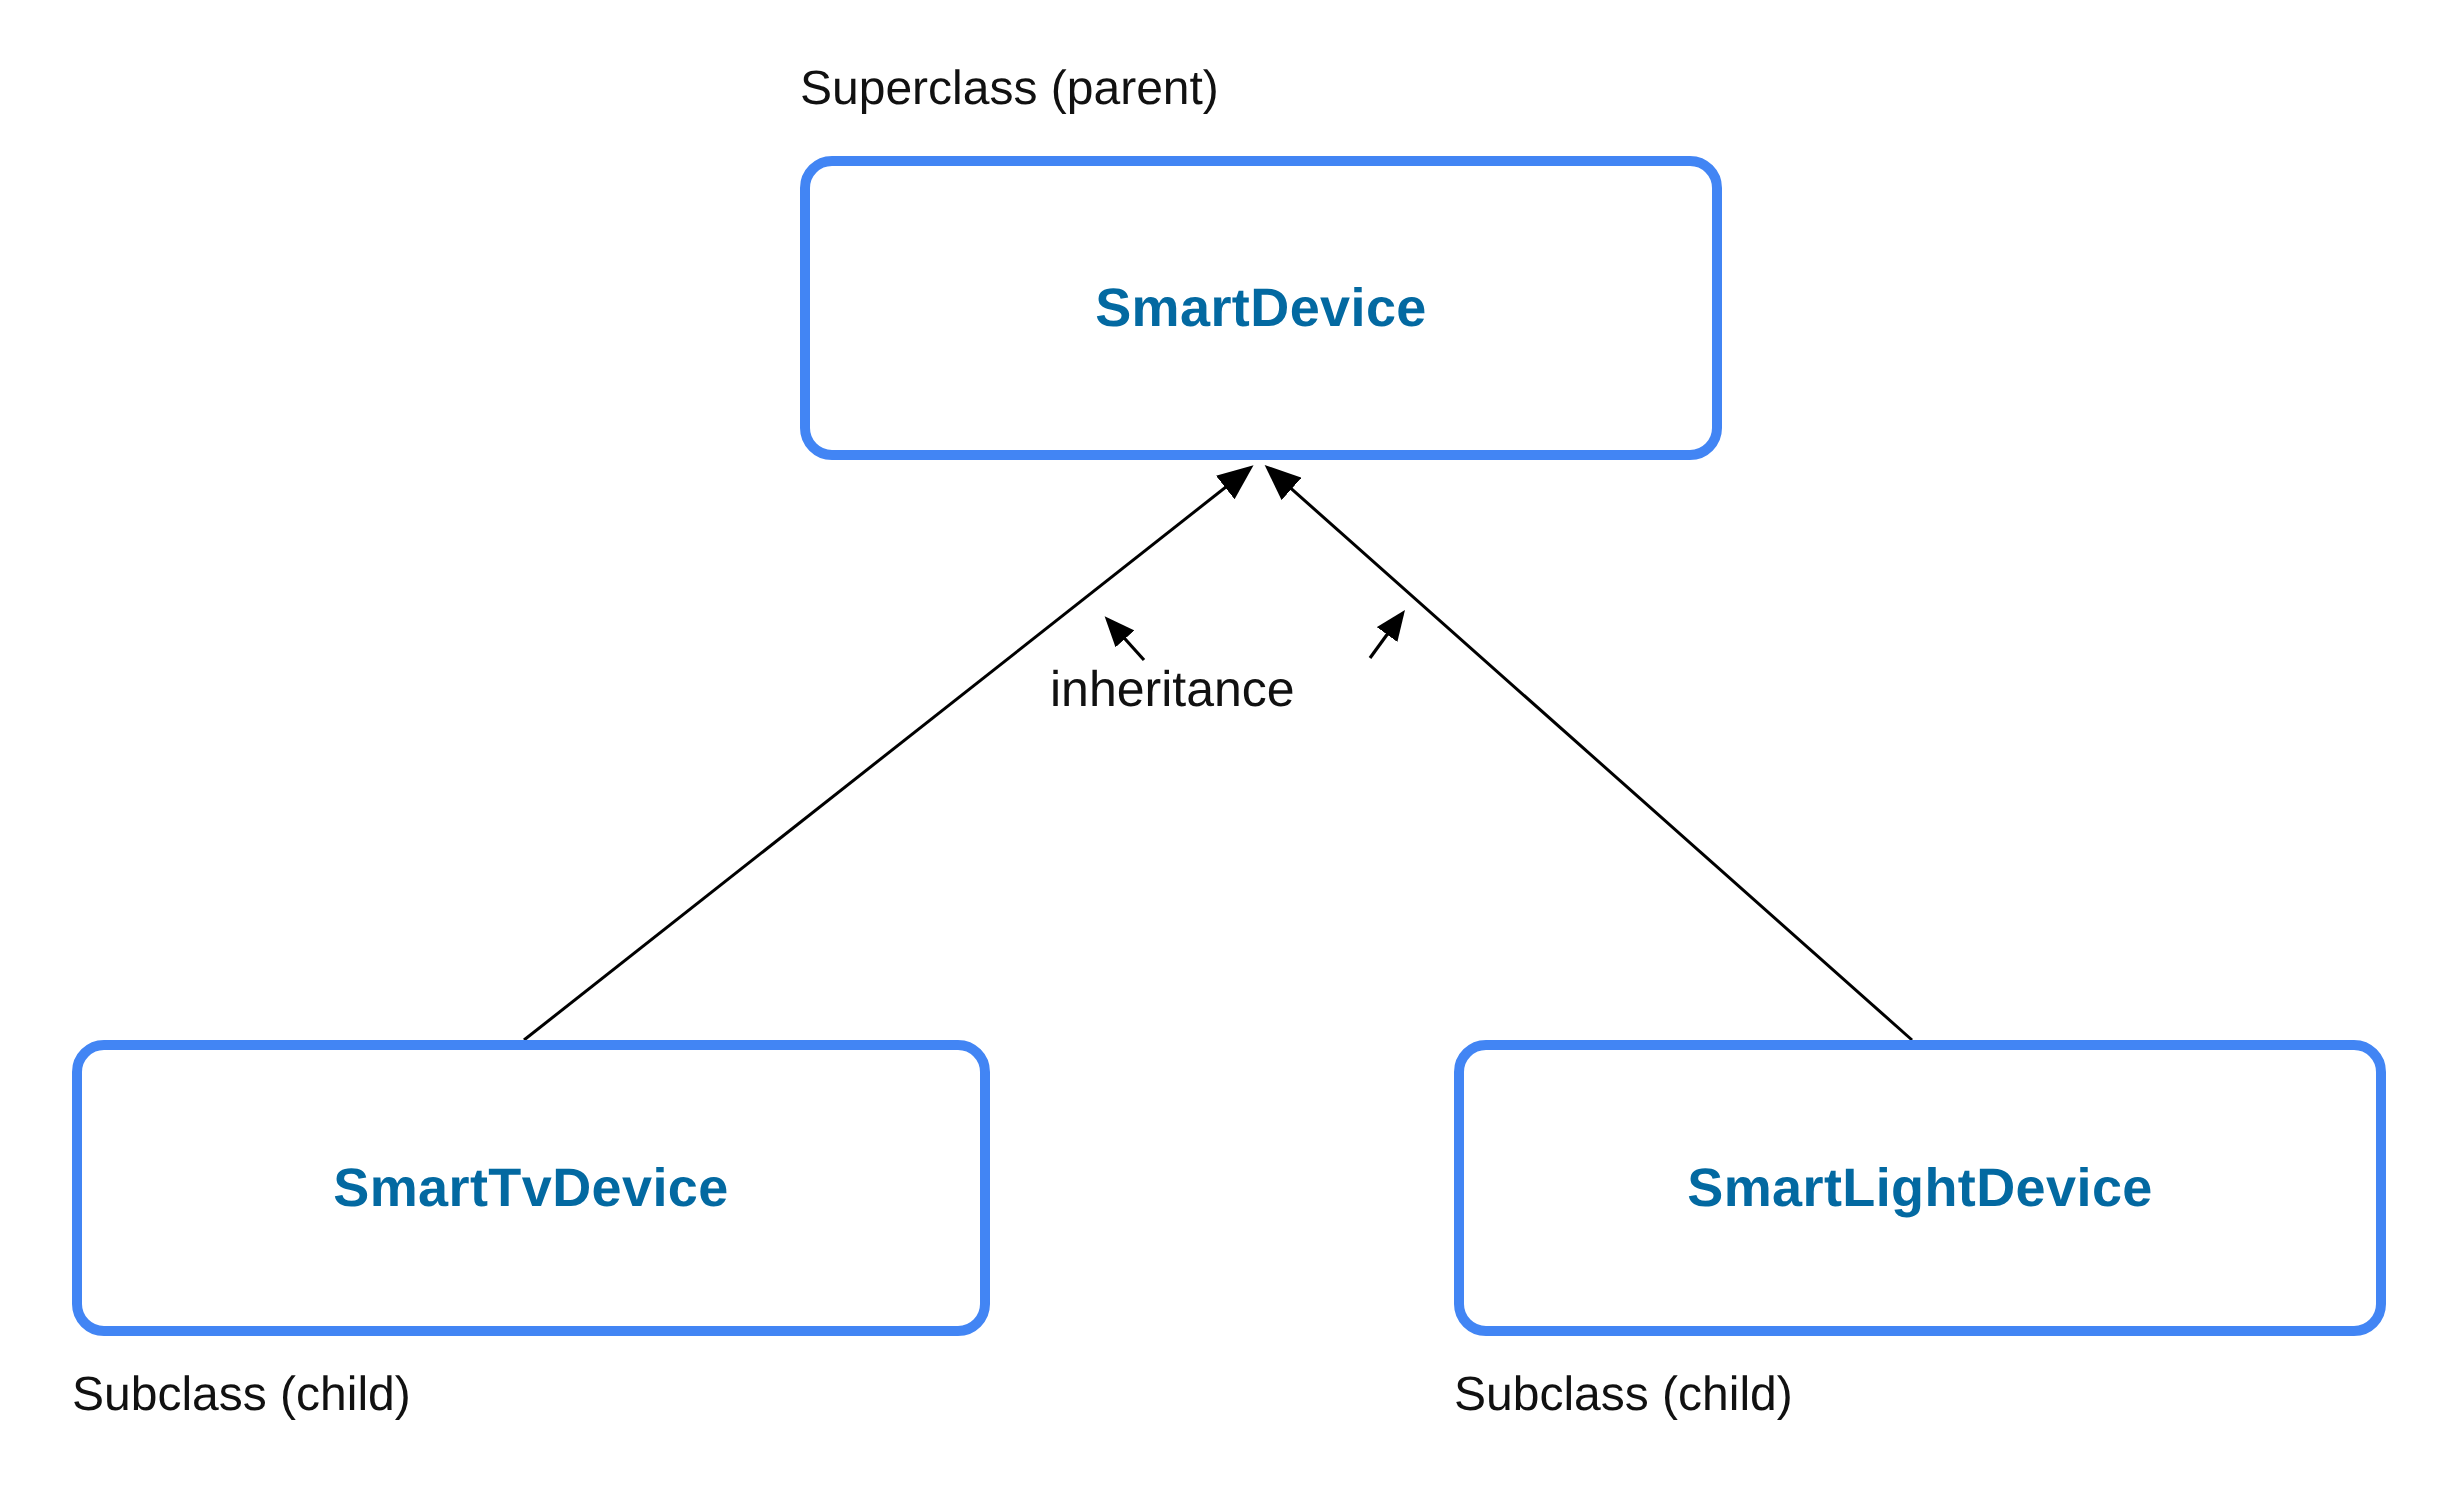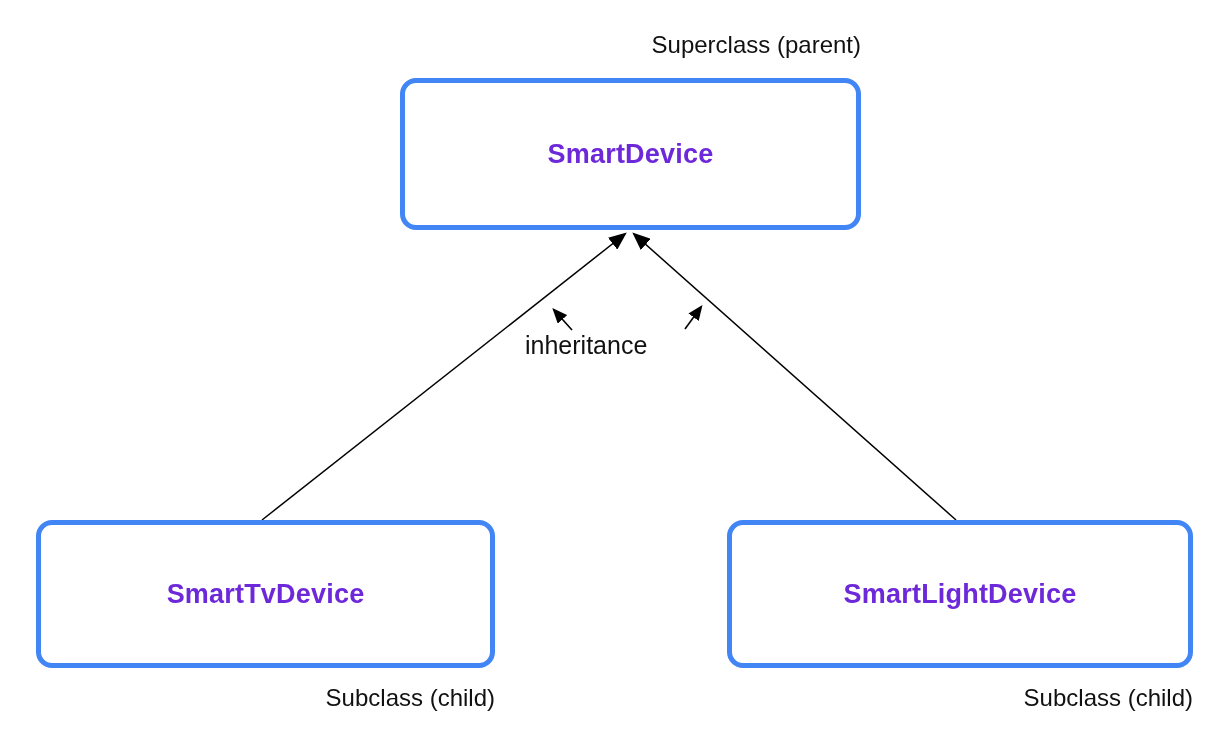--- a/index.html
+++ b/index.html
@@ -29,32 +29,32 @@
     background: #ffffff;
     border: 5px solid var(--box-border, #4285F4);
     border-radius: 16px;
     display: flex;
     align-items: center;
     justify-content: center;
   }
   .class-box .class-label {
     font-size: 27px;
     font-weight: 600;
-    color: #6d28d9;
+    color: #0369a1;
     letter-spacing: 0.2px;
     text-align: center;
   }
   .box-superclass { left: 400px; top: 78px;  width: 461px; height: 152px; }
   .box-subclass-left  { left: 36px;  top: 520px; width: 459px; height: 148px; }
   .box-subclass-right { left: 727px; top: 520px; width: 466px; height: 148px; }
   .caption {
     position: absolute;
     font-size: 24px;
     color: #111111;
-    text-align: right;
+    text-align: left;
     white-space: nowrap;
   }
   .caption-superclass { left: 400px; width: 461px; top: 31px; }
   .caption-subclass-left  { left: 36px;  width: 459px; top: 684px; }
   .caption-subclass-right { left: 727px; width: 466px; top: 684px; }
   .relationship-label {
     position: absolute;
     left: 525px;
     top: 331px;
     width: 220px;

